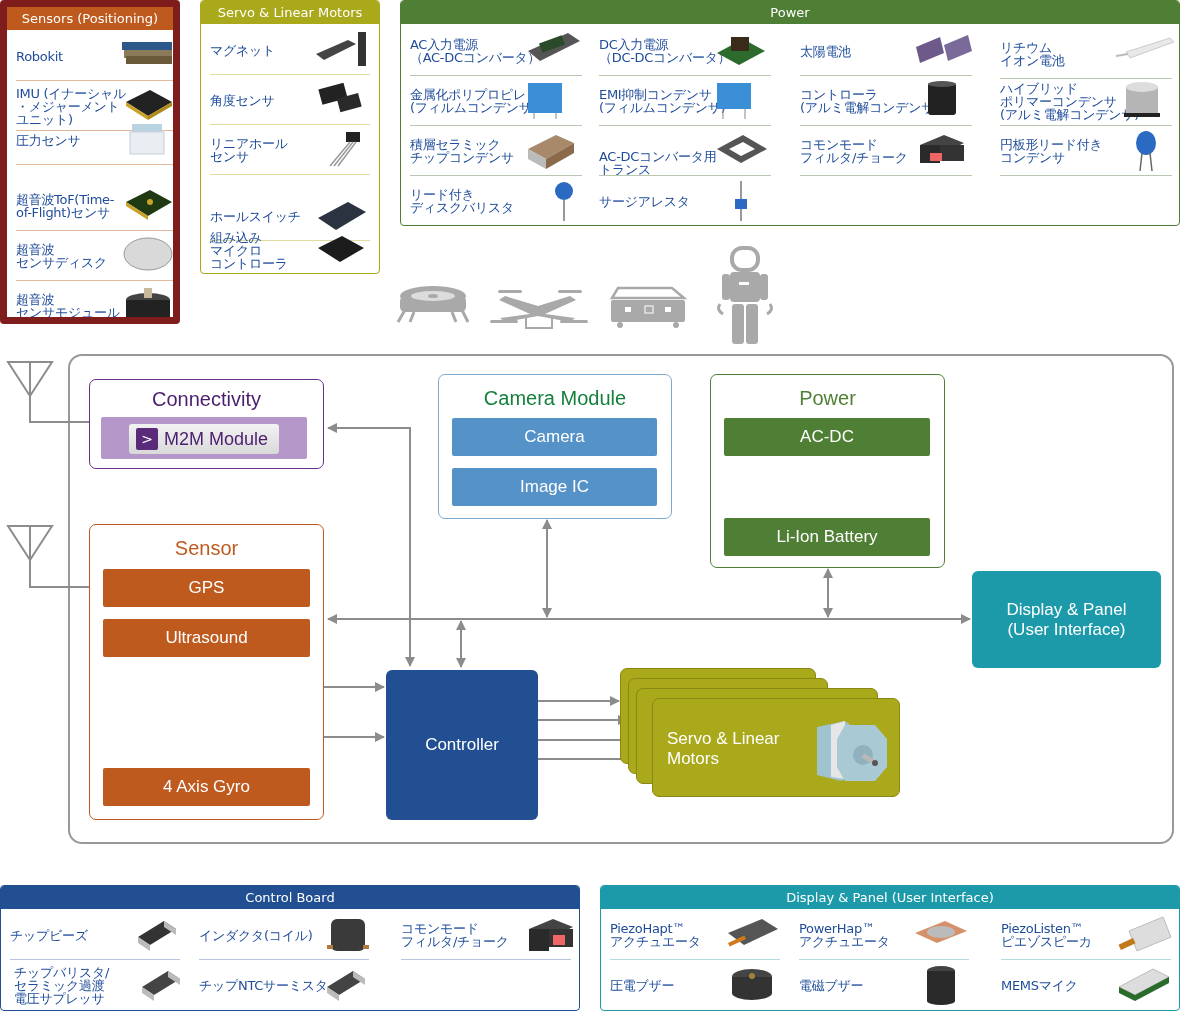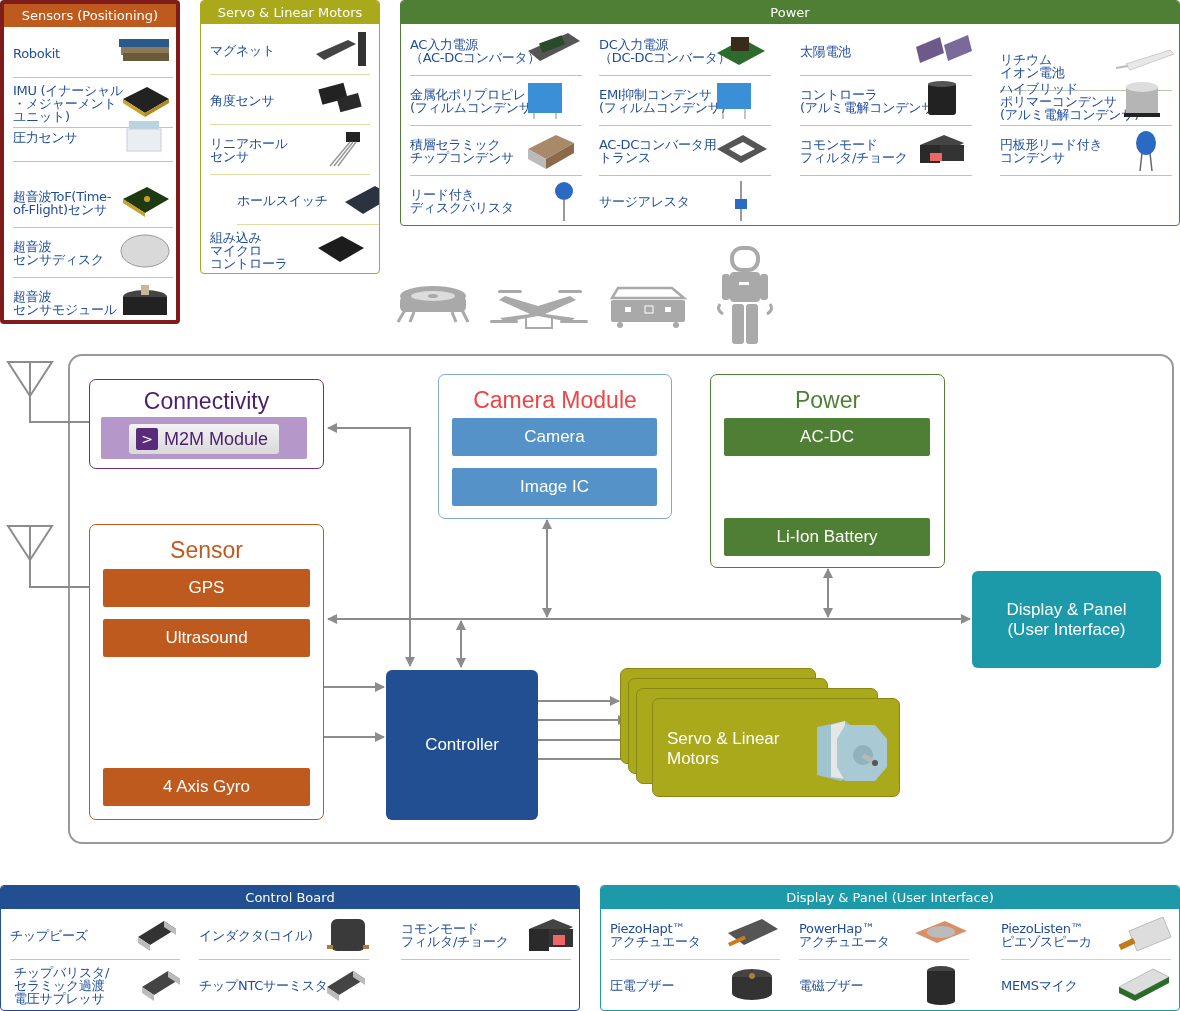--- a/index.html
+++ b/index.html
@@ -5,27 +5,27 @@
   * { box-sizing: border-box; margin: 0; padding: 0; }
   body { width: 1180px; height: 1011px; background: #ffffff; position: relative; overflow: hidden; font-family: "DejaVu Sans", sans-serif; }
   .abs { position: absolute; }
   .panel { position: absolute; border-radius: 4px; background: #fff; overflow: hidden; }
   .panel-head { height: 23px; line-height: 23px; color: #fff; font-size: 13px; text-align: center; font-family: "DejaVu Sans", sans-serif; }
   .item { position: absolute; display: flex; align-items: center; }
   .item-label { color: #1f4c9a; font-size: 13px; line-height: 13px; white-space: pre-line; font-family: "DejaVu Sans", sans-serif; letter-spacing: -0.3px; }
   .item-sep { position: absolute; height: 1px; }
   .thumb { position: absolute; }
   
-  .block-title { position: absolute; text-align: center; font-size: 23px; font-family: "Liberation Sans", sans-serif; }
+  .block-title { position: absolute; text-align: center; font-size: 20px; font-family: "Liberation Sans", sans-serif; }
   .sub { position: absolute; color: #fff; text-align: center; font-size: 17px; font-family: "Liberation Sans", sans-serif; border-radius: 2px; display: flex; align-items: center; justify-content: center; }
 </style>
 </head>
 <body>
 
-<div class="panel" style="left:0;top:0;width:180px;height:324px;border:4px solid #7f1d1d;">
+<div class="panel" style="left:0;top:0;width:180px;height:324px;border:7px solid #7f1d1d;">
   <div class="panel-head" style="background:#bf5a1f;">Sensors (Positioning)</div>
   <div id="sensors-items">
       <div class="item" style="left: 9px; top: 24px; width: 160px; height: 50px;">
         <span class="item-label">Robokit</span>
         <span class="thumb" style="left: 104px; top: 5px;"><svg width="60" height="40" viewBox="0 0 60 40">
             <rect x="4" y="12" width="48" height="10" fill="#8a7a5a"></rect>
             <rect x="2" y="6" width="50" height="8" fill="#2b5a8a"></rect>
             <rect x="6" y="20" width="46" height="8" fill="#6b5a3a"></rect>
           </svg></span>
         <div class="item-sep" style="left: 0px; width: 160px; top: 49px; background: rgb(227, 185, 156);"></div>
@@ -100,21 +100,21 @@
       </div>
       <div class="item" style="left: 9px; top: 124px; width: 160px; height: 50px;">
         <span class="item-label">リニアホール
 センサ</span>
         <span class="thumb" style="left: 102px; top: 5px;"><svg width="60" height="40" viewBox="0 0 60 40">
             <rect x="34" y="2" width="14" height="10" fill="#222"></rect>
             <path d="M38 12 L18 36 M41 12 L22 36 M44 12 L26 36" stroke="#999" stroke-width="1.5"></path>
           </svg></span>
         <div class="item-sep" style="left: 0px; width: 160px; top: 49px; background: rgb(222, 220, 160);"></div>
       </div>
-      <div class="item" style="left: 9px; top: 174px; width: 160px; height: 50px; margin-left: 27px;">
+      <div class="item" style="left: 9px; top: 190px; width: 160px; height: 50px;">
         <span class="item-label">ホールスイッチ</span>
         <span class="thumb" style="left: 102px; top: 5px;"><svg width="60" height="40" viewBox="0 0 60 40">
             <polygon points="6,22 36,6 54,16 24,34" fill="#2c3340"></polygon>
           </svg></span>
         <div class="item-sep" style="left: 0px; width: 160px; top: 49px; background: rgb(222, 220, 160);"></div>
       </div>
       <div class="item" style="left: 9px; top: 224px; width: 160px; height: 50px;">
         <span class="item-label">組み込み
 マイクロ
 コントローラ</span>
@@ -175,21 +175,21 @@
       </div>
       <div class="item" style="left: 198px; top: 75px; width: 172px; height: 50px;">
         <span class="item-label">EMI抑制コンデンサ
 (フィルムコンデンサ)</span>
         <span class="thumb" style="left: 114px; top: 5px;"><svg width="60" height="40" viewBox="0 0 60 40">
             <rect x="4" y="2" width="34" height="26" fill="#3a8fd6"></rect>
             <path d="M10 28 L10 38 M32 28 L32 38" stroke="#888"></path>
           </svg></span>
         <div class="item-sep" style="left: 0px; width: 172px; top: 49px; background: rgb(185, 199, 174);"></div>
       </div>
-      <div class="item" style="left: 198px; top: 125px; width: 172px; height: 50px;">
+      <div class="item" style="left: 198px; top: 125px; width: 172px; height: 50px; align-items: flex-end;">
         <span class="item-label">AC-DCコンバータ用
 トランス</span>
         <span class="thumb" style="left: 114px; top: 5px;"><svg width="60" height="40" viewBox="0 0 60 40">
             <polygon points="4,18 30,4 54,18 28,32" fill="#555"></polygon>
             <polygon points="16,18 30,11 42,18 28,25" fill="#fff"></polygon>
           </svg></span>
         <div class="item-sep" style="left: 0px; width: 172px; top: 49px; background: rgb(185, 199, 174);"></div>
       </div>
       <div class="item" style="left: 198px; top: 175px; width: 172px; height: 50px;">
         <span class="item-label">サージアレスタ</span>
@@ -219,21 +219,21 @@
         <span class="item-label">コモンモード
 フィルタ/チョーク</span>
         <span class="thumb" style="left: 114px; top: 5px;"><svg width="60" height="40" viewBox="0 0 60 40">
             <polygon points="6,14 30,4 50,12 26,24" fill="#444"></polygon>
             <rect x="6" y="14" width="20" height="18" fill="#2a2a2a"></rect>
             <rect x="26" y="14" width="24" height="16" fill="#333"></rect>
             <rect x="16" y="22" width="12" height="8" fill="#e66"></rect>
           </svg></span>
         <div class="item-sep" style="left: 0px; width: 172px; top: 49px; background: rgb(185, 199, 174);"></div>
       </div>
-      <div class="item" style="left: 599px; top: 40px; width: 172px; height: 50px;">
+      <div class="item" style="left: 599px; top: 28px; width: 172px; height: 50px;">
         <span class="item-label">リチウム
 イオン電池</span>
         <span class="thumb" style="left: 114px; top: 5px;"><svg width="60" height="40" viewBox="0 0 60 40">
             <polygon points="12,18 56,4 60,8 16,24" fill="#e8e8e8" stroke="#ccc"></polygon>
             <path d="M2 22 L14 20" stroke="#bbb" stroke-width="2"></path>
           </svg></span>
         <div class="item-sep" style="left: 0px; width: 172px; top: 49px; background: rgb(185, 199, 174);"></div>
       </div>
       <div class="item" style="left: 599px; top: 75px; width: 172px; height: 50px;">
         <span class="item-label">ハイブリッド
@@ -331,21 +331,21 @@
 <div class="abs" style="left:89px;top:379px;width:235px;height:90px;border:1.5px solid #6b2f86;border-radius:7px;background:#fff;">
   <div class="block-title" style="left:0;right:0;top:8px;color:#4b1e6e;">Connectivity</div>
   <div class="abs" style="left:11px;top:37px;width:206px;height:42px;background:#b697c9;border-radius:2px;"></div>
   <div class="abs" style="left:39px;top:44px;width:150px;height:30px;background:linear-gradient(#f2f2f2,#d9d9d9);border-radius:3px;display:flex;align-items:center;padding-left:7px;">
     <span style="display:inline-block;width:22px;height:22px;background:#5a2b7a;border-radius:2px;color:#fff;text-align:center;line-height:22px;font-size:14px;font-family:'DejaVu Sans',sans-serif;">&gt;</span>
     <span style="margin-left:6px;color:#4b1e6e;font-size:18px;font-family:'Liberation Sans',sans-serif;">M2M Module</span>
   </div>
 </div>
 
 <div class="abs" style="left:438px;top:374px;width:234px;height:145px;border:1.5px solid #7fa9d0;border-radius:7px;background:#fff;">
-  <div class="block-title" style="left:0;right:0;top:12px;color:#ef4444;">Camera Module</div>
+  <div class="block-title" style="left:0;right:0;top:12px;color:#15803d;">Camera Module</div>
   <div class="sub" style="left:13px;top:43px;width:205px;height:38px;background:#5592c8;">Camera</div>
   <div class="sub" style="left:13px;top:93px;width:205px;height:38px;background:#5592c8;">Image IC</div>
 </div>
 
 <div class="abs" style="left:710px;top:374px;width:235px;height:194px;border:1.5px solid #4f7f34;border-radius:7px;background:#fff;">
   <div class="block-title" style="left:0;right:0;top:12px;color:#4f7f34;">Power</div>
   <div class="sub" style="left:13px;top:43px;width:206px;height:38px;background:#4f7f34;">AC-DC</div>
   <div class="sub" style="left:13px;top:143px;width:206px;height:38px;background:#4f7f34;">Li-Ion Battery</div>
 </div>
 

